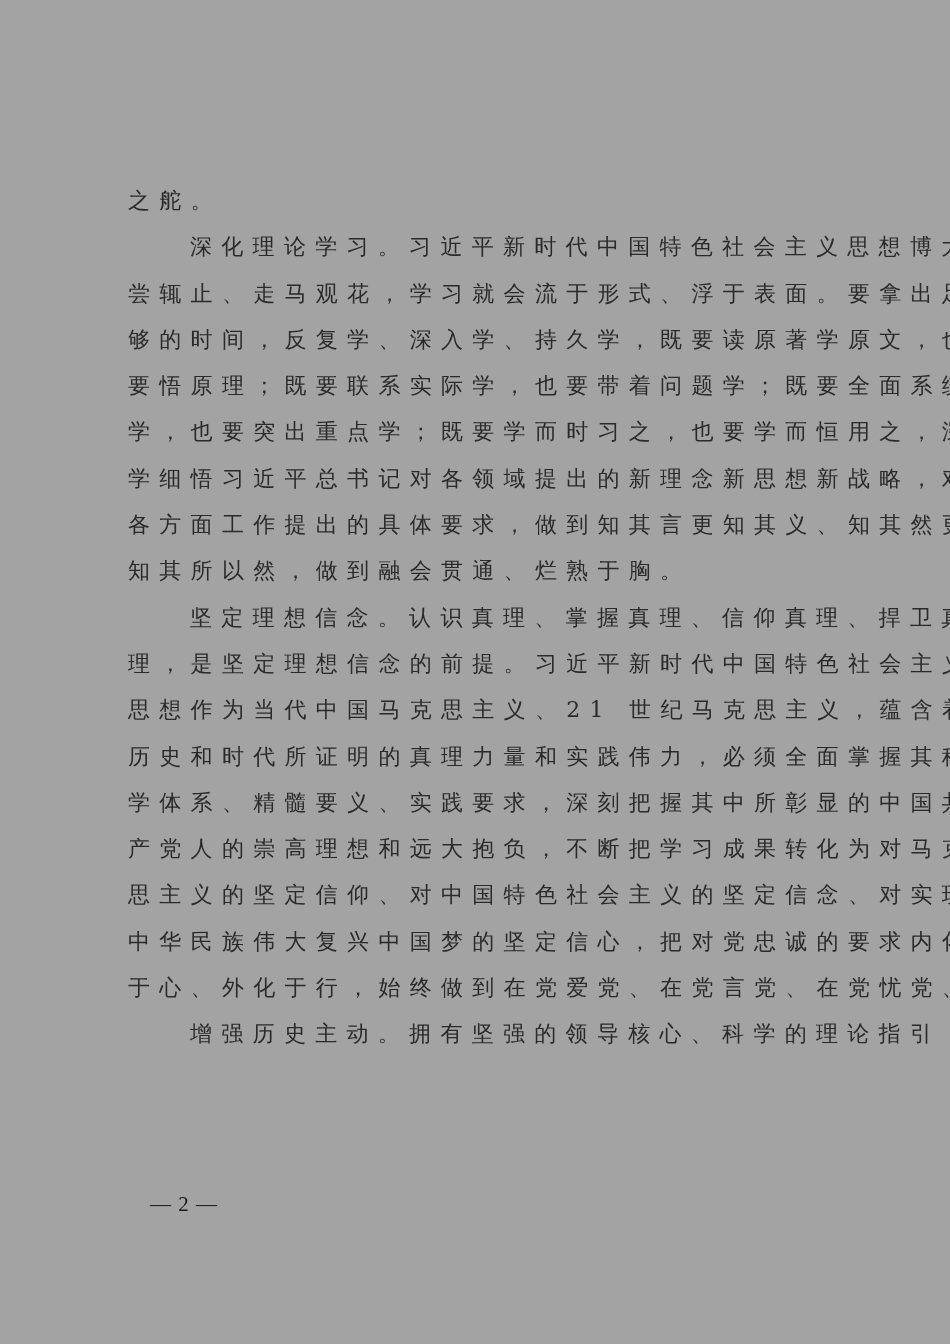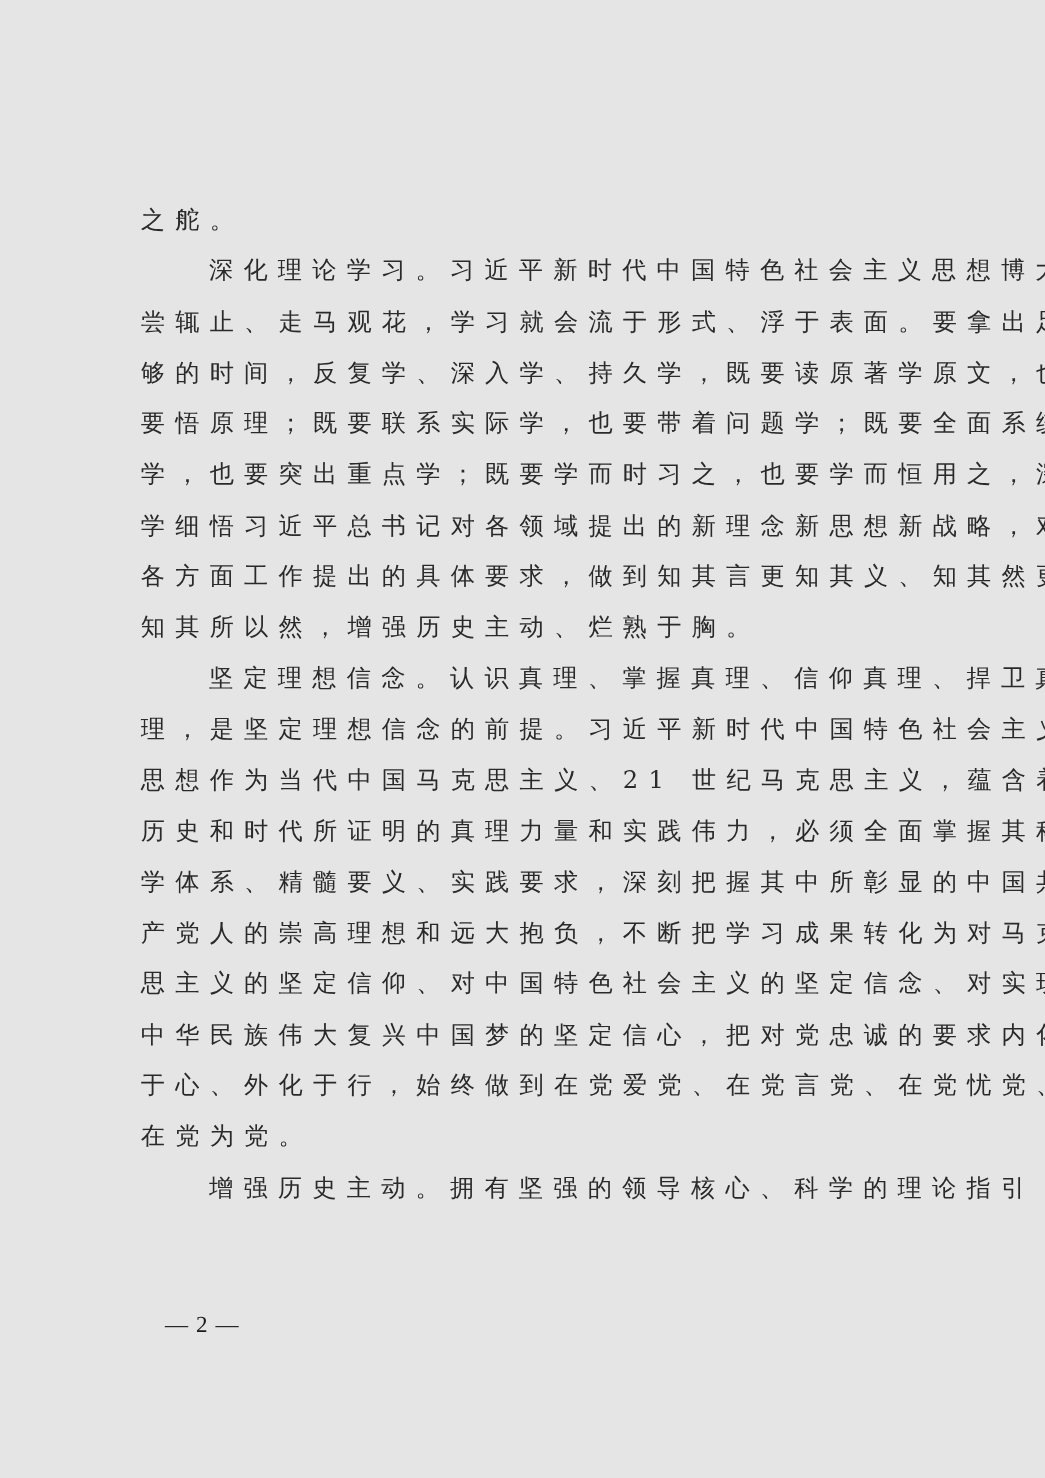--- a/index.html
+++ b/index.html
@@ -11,21 +11,21 @@
       width: 950px;
       height: 1344px;
       position: relative;
       overflow: hidden;
     }
     .page {
       position: absolute;
       left: 0; top: 0;
       width: 950px;
       height: 1344px;
-      background: #e5e5e5;
+      background: #a3a3a3;
     }
     .body-text {
       position: absolute;
       left: 128px;
       top: 178px;
       width: 692px;
       font-family: "DejaVu Serif", "Liberation Serif", serif;
       font-size: 22px;
       line-height: 46.3px;
       color: #2a2a2a;
@@ -57,28 +57,27 @@
 <div class="page">
   <div class="body-text">
     <span class="line">之舵。</span>
     <span class="line indent">深化理论学习。习近平新时代中国特色社会主义思想博大</span>
     <span class="line">尝辄止、走马观花，学习就会流于形式、浮于表面。要拿出足</span>
     <span class="line">够的时间，反复学、深入学、持久学，既要读原著学原文，也</span>
     <span class="line">要悟原理；既要联系实际学，也要带着问题学；既要全面系统</span>
     <span class="line">学，也要突出重点学；既要学而时习之，也要学而恒用之，深</span>
     <span class="line">学细悟习近平总书记对各领域提出的新理念新思想新战略，对</span>
     <span class="line">各方面工作提出的具体要求，做到知其言更知其义、知其然更</span>
-    <span class="line">知其所以然，增强历史主动、烂熟于胸。</span>
+    <span class="line">知其所以然，做到融会贯通、烂熟于胸。</span>
     <span class="line indent">坚定理想信念。认识真理、掌握真理、信仰真理、捍卫真</span>
     <span class="line">理，是坚定理想信念的前提。习近平新时代中国特色社会主义</span>
     <span class="line">思想作为当代中国马克思主义、21 世纪马克思主义，蕴含着为</span>
     <span class="line">历史和时代所证明的真理力量和实践伟力，必须全面掌握其科</span>
     <span class="line">学体系、精髓要义、实践要求，深刻把握其中所彰显的中国共</span>
     <span class="line">产党人的崇高理想和远大抱负，不断把学习成果转化为对马克</span>
     <span class="line">思主义的坚定信仰、对中国特色社会主义的坚定信念、对实现</span>
     <span class="line">中华民族伟大复兴中国梦的坚定信心，把对党忠诚的要求内化</span>
     <span class="line">于心、外化于行，始终做到在党爱党、在党言党、在党忧党、</span>
-    <span class="line">在党为党。</span>
     <span class="line indent">增强历史主动。拥有坚强的领导核心、科学的理论指引，</span>
   </div>
 
   <div class="page-number">— 2 —</div>
 </div>
 
 </body></html>

